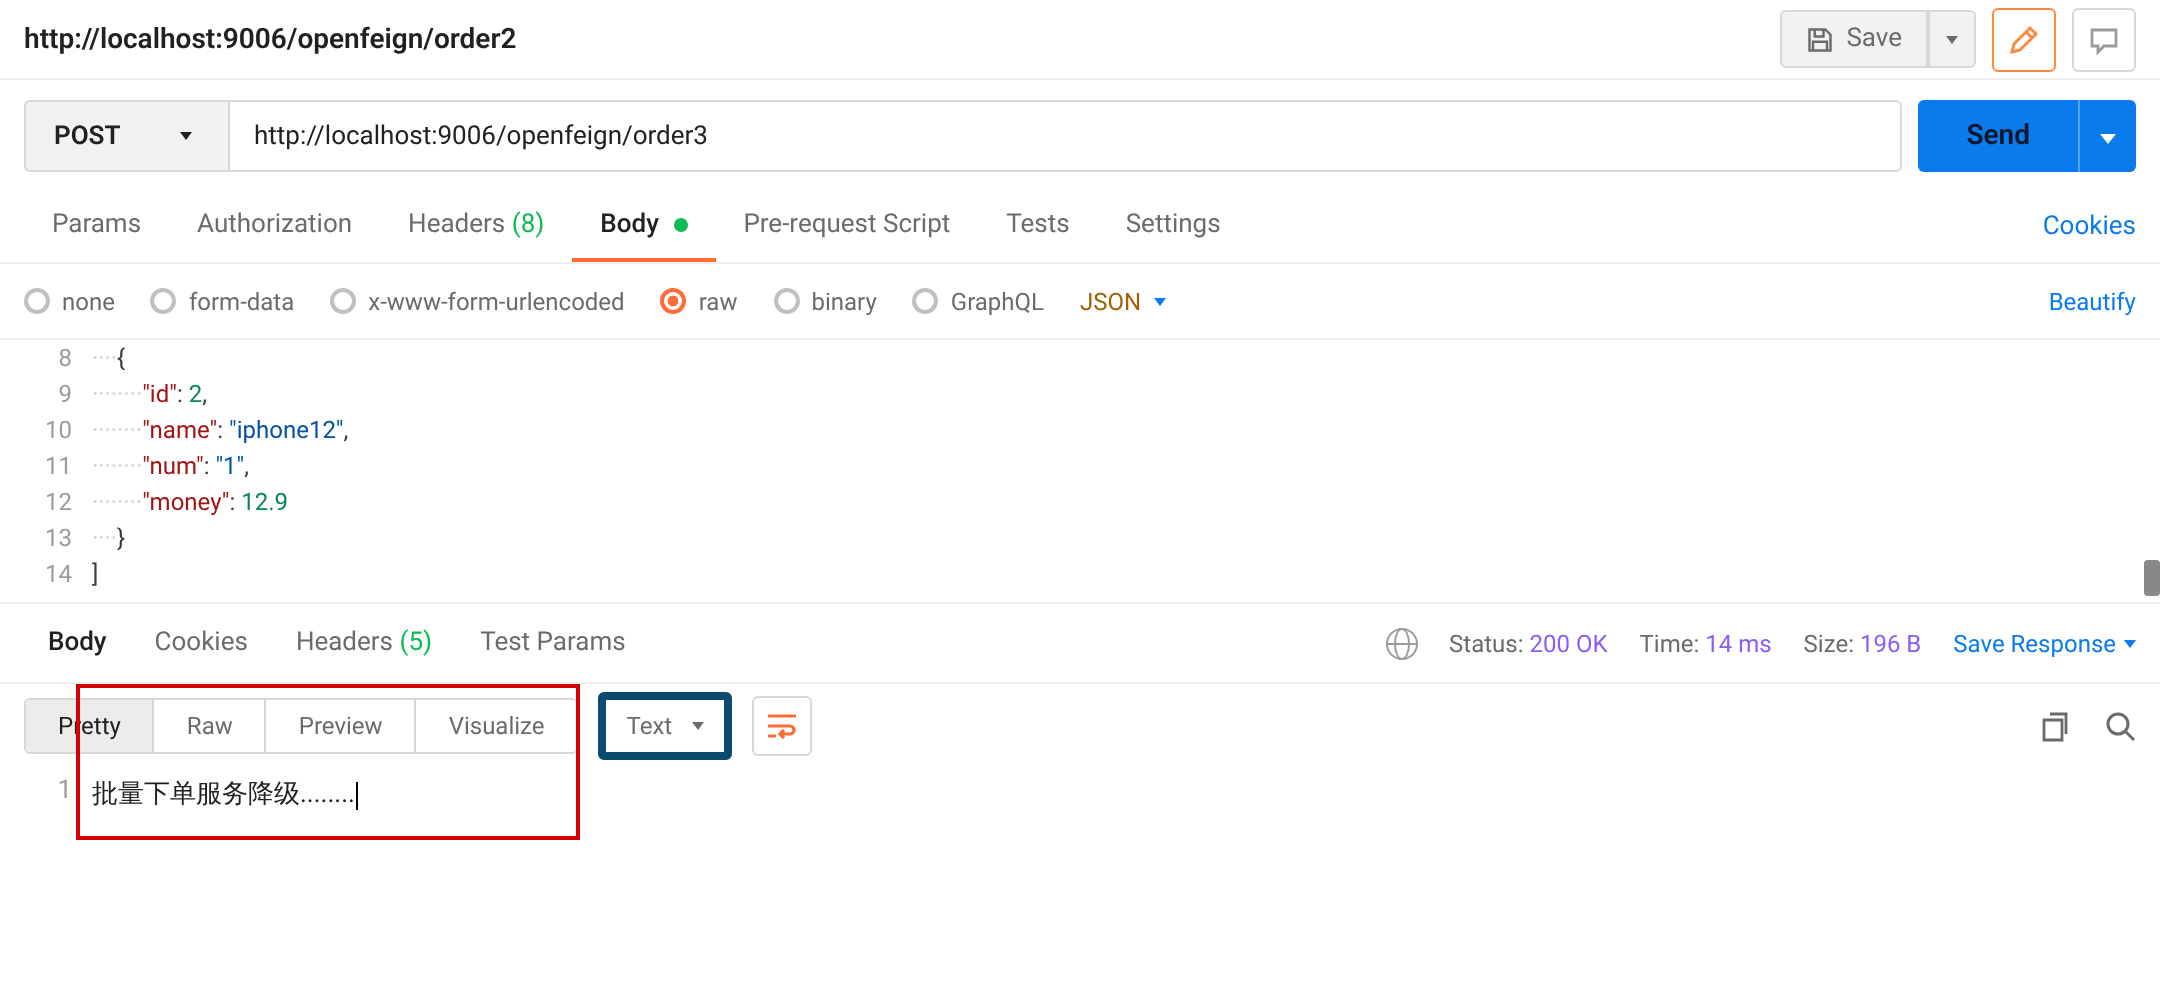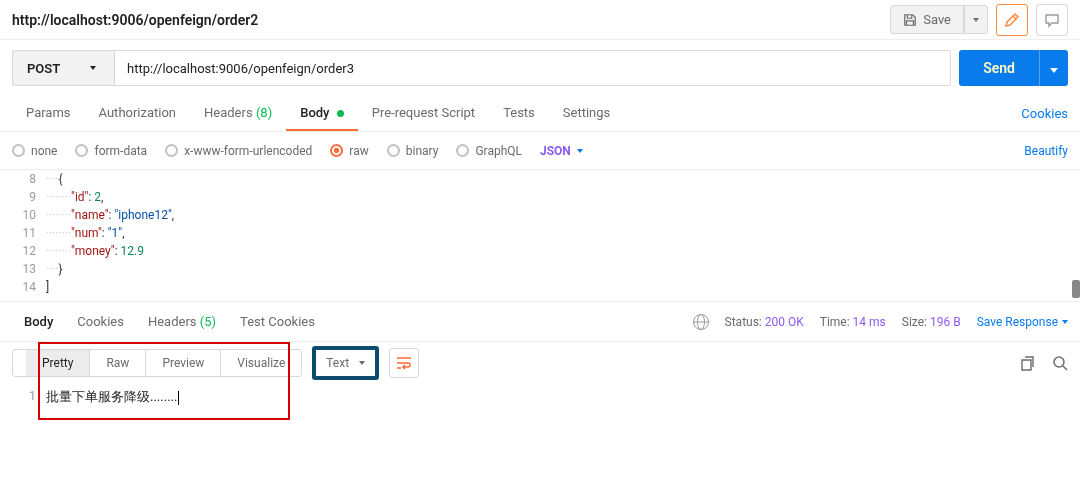--- a/index.html
+++ b/index.html
@@ -14,37 +14,37 @@
     .btn-group .btn:first-child { border-radius: 3px 0 0 3px; margin-left: 28px; }
     .btn-group .btn:last-child { border-radius: 0 3px 3px 0; padding: 6px 8px; }
     .icon-btn { width: 32px; height: 32px; display: inline-flex; align-items: center; justify-content: center; border: 1px solid #d8d8d8; border-radius: 3px; cursor: pointer; background: #fff; }
     .icon-btn.active { border-color: #ff8a3d; }
     
     
     .request-row { display: flex; padding: 10px 12px; gap: 0; align-items: stretch; height: 56px; }
     .method-select { display: flex; align-items: center; gap: 30px; padding: 0 14px; border: 1px solid #d8d8d8; border-right: none; border-radius: 3px 0 0 3px; background: #f2f2f2; font-weight: 600; font-size: 13px; color: #212121; cursor: pointer; min-width: 102px; }
     .url-input { flex: 1; border: 1px solid #d8d8d8; border-radius: 0 3px 3px 0; padding: 0 12px; font-size: 13px; color: #212121; }
     .send-btn-group { display: flex; margin-left: 8px; }
-    .send-btn { background: #097bed; color: #fef9c3; font-weight: 600; padding: 0 24px; border: none; border-radius: 3px 0 0 3px; cursor: pointer; font-size: 14px; }
+    .send-btn { background: #097bed; color: #0f172a; font-weight: 600; padding: 0 24px; border: none; border-radius: 3px 0 0 3px; cursor: pointer; font-size: 14px; }
     .send-dd { background: #097bed; color: #fff; border: none; border-left: 1px solid rgba(255,255,255,0.3); border-radius: 0 3px 3px 0; padding: 0 10px; cursor: pointer; }
     
     
     .tabs-row { display: flex; align-items: center; padding: 0 12px; border-bottom: 1px solid #ededed; height: 36px; }
     .tab { padding: 9px 14px; color: #6b6b6b; cursor: pointer; border-bottom: 2px solid transparent; font-size: 13px; }
     .tab.active { color: #212121; border-bottom-color: #ff6c37; font-weight: 500; }
     .tab-count { color: #0cbb52; }
     .tab-dot { display: inline-block; width: 7px; height: 7px; background: #0cbb52; border-radius: 50%; margin-left: 4px; vertical-align: middle; }
     .cookies-link { margin-left: auto; color: #097bed; cursor: pointer; font-size: 13px; }
     
     
     .body-type-row { display: flex; align-items: center; padding: 8px 12px; gap: 18px; height: 38px; border-bottom: 1px solid #ededed; }
     .radio-opt { display: flex; align-items: center; gap: 6px; color: #6b6b6b; cursor: pointer; font-size: 12px; }
     .radio-circle { width: 13px; height: 13px; border: 2px solid #c0c0c0; border-radius: 50%; display: inline-block; }
     .radio-circle.checked { border-color: #ff6c37; background: radial-gradient(circle, #ff6c37 40%, transparent 45%); }
-    .json-select { color: #8b5cf6; display: flex; align-items: center; gap: 6px; cursor: pointer; font-size: 12px; font-weight: bold; }
+    .json-select { color: #a16207; display: flex; align-items: center; gap: 6px; cursor: pointer; font-size: 12px; }
     .beautify-link { margin-left: auto; color: #097bed; cursor: pointer; font-size: 12px; }
     
     
     .code-editor { background: #fff; height: 132px; overflow: auto; font-family: "SFMono-Regular", Consolas, Menlo, monospace; font-size: 12px; line-height: 18px; border-bottom: 1px solid #ededed; position: relative; }
     .code-scroll-notch { position: absolute; right: 0; top: 110px; width: 8px; height: 18px; background: #888; border-radius: 2px; }
     .code-line { display: flex; }
     .gutter { width: 46px; text-align: right; padding-right: 10px; color: #9b9b9b; user-select: none; }
     .code-content { flex: 1; white-space: pre; }
     .indent-guide { color: #d0d0d0; }
     .json-key { color: #a31515; }
@@ -58,21 +58,21 @@
     .resp-tab.active { color: #212121; font-weight: 500; }
     .status-area { margin-left: auto; display: flex; align-items: center; gap: 16px; color: #6b6b6b; font-size: 12px; }
     .status-ok { color: #8b5cf6; }
     .save-resp { color: #097bed; cursor: pointer; display: flex; align-items: center; gap: 4px; }
     .globe-icon { width: 16px; height: 16px; border: 1.5px solid #9b9b9b; border-radius: 50%; position: relative; }
     .globe-icon::before { content: ""; position: absolute; left: 50%; top: -1px; bottom: -1px; width: 6px; border: 1.5px solid #9b9b9b; border-radius: 50%; transform: translateX(-50%); }
     .globe-icon::after { content: ""; position: absolute; left: -1px; right: -1px; top: 50%; border-top: 1.5px solid #9b9b9b; transform: translateY(-50%); }
     
     
     .response-view-row { display: flex; align-items: center; padding: 6px 12px; height: 42px; gap: 10px; }
-    .view-tabs { display: flex; border: 1px solid #d8d8d8; border-radius: 3px; overflow: hidden; padding-left: 13px; }
+    .view-tabs { display: flex; border: 1px solid #d8d8d8; border-radius: 3px; overflow: hidden; }
     .view-tab { padding: 6px 16px; color: #6b6b6b; cursor: pointer; font-size: 12px; background: #fff; }
     .view-tab.active { background: #ececec; color: #212121; }
     .view-tab + .view-tab { border-left: 1px solid #d8d8d8; }
     .text-select { display: flex; align-items: center; gap: 10px; padding: 6px 10px; border: 4px solid #0c4a6e; border-radius: 3px; cursor: pointer; font-size: 12px; color: #6b6b6b; }
     .wrap-icon { width: 30px; height: 30px; display: flex; align-items: center; justify-content: center; border: 1px solid #d8d8d8; border-radius: 3px; cursor: pointer; color: #ff6c37; }
     .resp-right-icons { margin-left: auto; display: flex; gap: 16px; color: #6b6b6b; }
     
     
     .response-body { position: relative; }
     .response-body .code-line { padding: 4px 0; }
@@ -205,21 +205,21 @@
     </div>
   </div>
 
 <div class="response-tabs-row">
   <div class="resp-tab active">Body</div>
   <div class="resp-tab">Cookies</div>
   <div class="resp-tab">
     <span>Headers</span>
     <span class="tab-count">(5)</span>
   </div>
-  <div class="resp-tab">Test Cookies</div>
+  <div class="resp-tab">Test Params</div>
   <div class="status-area">
     <span class="globe-icon"></span>
     <span><span>Status:</span> <span class="status-ok">200 OK</span></span>
     <span><span>Time:</span> <span class="status-ok">14 ms</span></span>
     <span><span>Size:</span> <span class="status-ok">196 B</span></span>
     <a class="save-resp">
       <span>Save Response</span>
       <span class="chev chev-sm" style="color:#097bed"></span>
     </a>
   </div>

